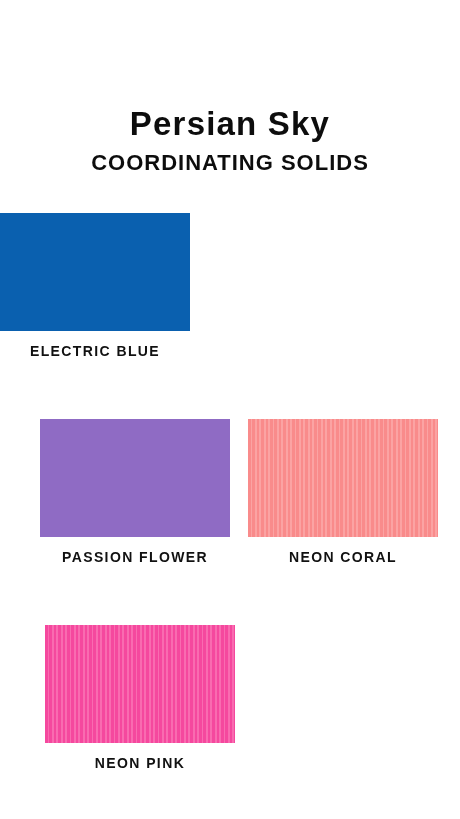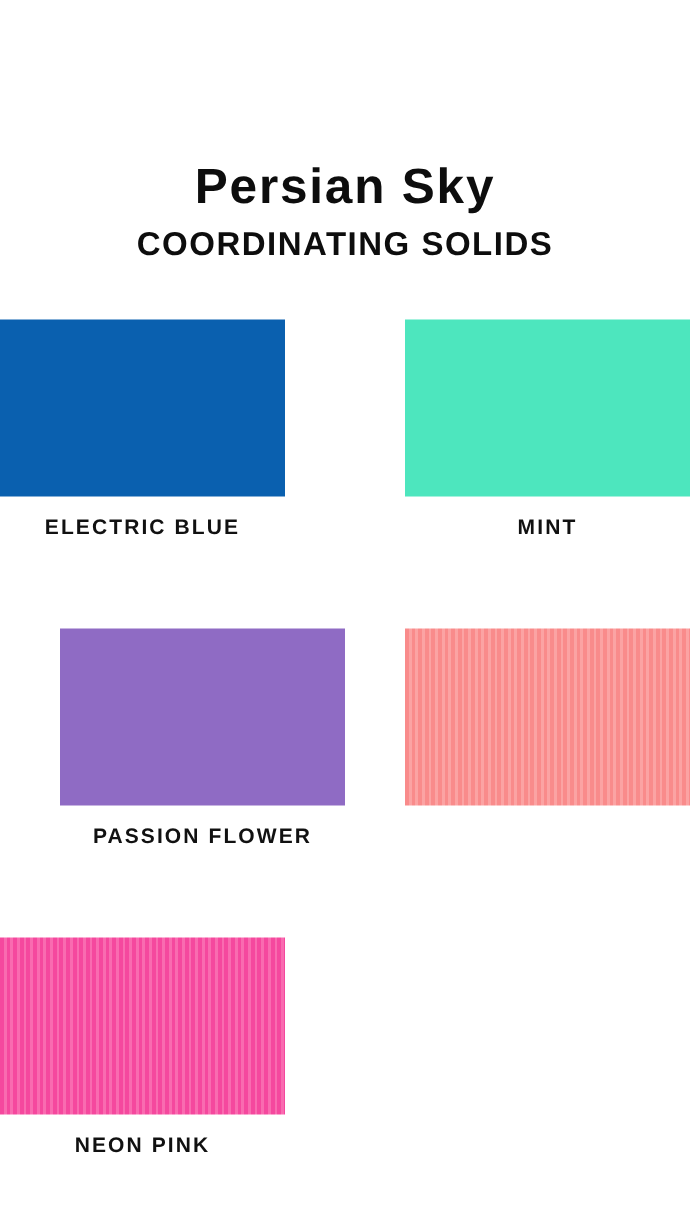--- a/index.html
+++ b/index.html
@@ -50,32 +50,33 @@
 
   
   .grid {
     position: absolute;
     top: 213px;
     left: 0;
     width: 460px;
   }
   .row {
     display: flex;
-    justify-content: space-between;
+    justify-content: flex-start;
     align-items: flex-start;
   }
   .row-1, .row-2 {
     gap: 18px;
   }
   .row-2 {
     margin-top: 59px;
     padding-left: 40px;
   }
   .row-3 {
     margin-top: 59px;
+    padding-left: 45px;
   }
   .cell {
     width: 190px;
     display: block;
   }
   .swatch {
     width: 190px;
     height: 118px;
     display: block;
   }
@@ -103,33 +104,30 @@
     <div class="subtitle">COORDINATING SOLIDS</div>
   </div>
 
   <div class="grid">
 
     <div class="row row-1">
       <div class="cell">
         <div class="swatch" style="background: rgb(10, 96, 175);"></div>
         <div class="caption">ELECTRIC BLUE</div>
       </div>
-      <div class="cell">
-        <div class="swatch" style="background: rgb(77, 230, 190);"></div>
-        <div class="caption">MINT</div>
-      </div>
     </div>
 
     <div class="row row-2">
       <div class="cell">
         <div class="swatch" style="background: rgb(143, 107, 196);"></div>
         <div class="caption">PASSION FLOWER</div>
       </div>
       <div class="cell">
         <div class="swatch" style="background: repeating-linear-gradient(90deg, rgb(249, 139, 139) 0px, rgb(249, 139, 139) 2.6px, rgb(251, 163, 163) 2.6px, rgb(251, 163, 163) 4.4px);"></div>
+        <div class="caption">NEON CORAL</div>
       </div>
     </div>
 
     <div class="row row-3">
       <div class="cell">
         <div class="swatch" style="background: repeating-linear-gradient(90deg, rgb(245, 72, 158) 0px, rgb(245, 72, 158) 2.6px, rgb(249, 107, 176) 2.6px, rgb(249, 107, 176) 4.4px);"></div>
         <div class="caption">NEON PINK</div>
       </div>
     </div>
 

